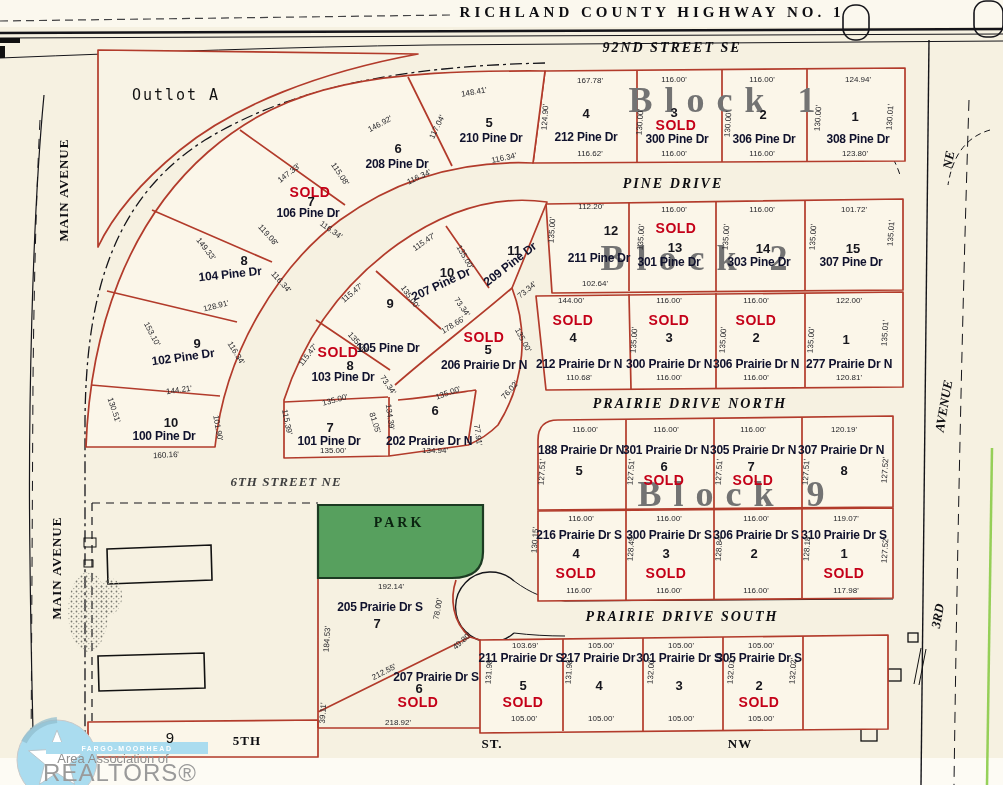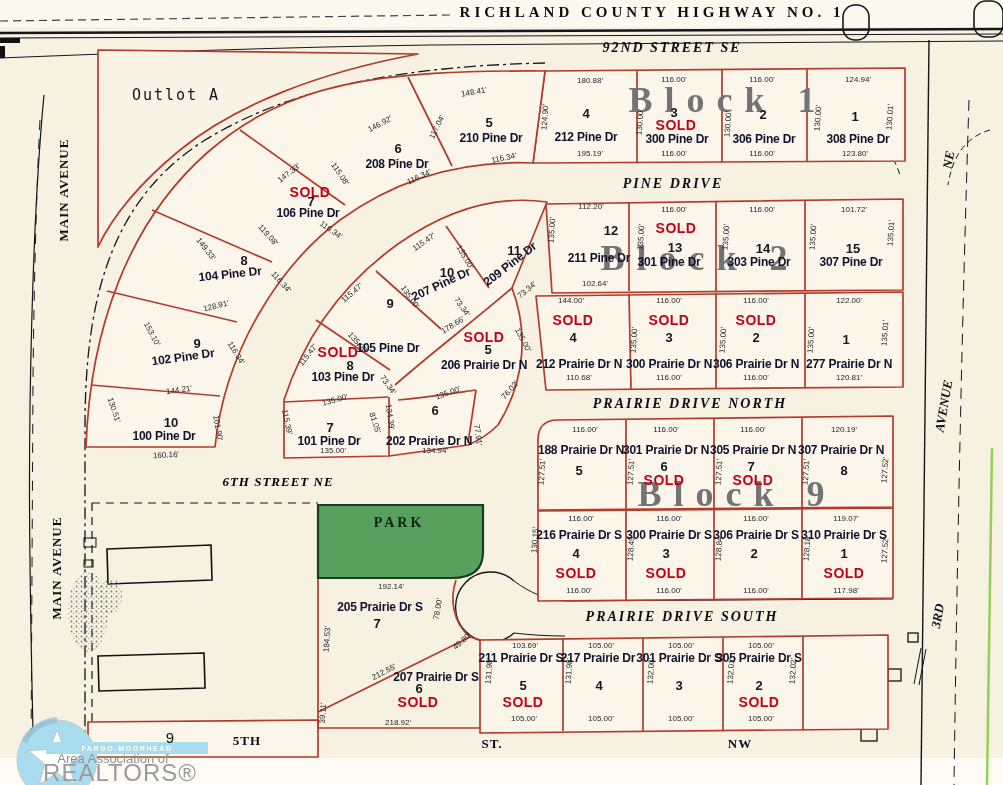--- a/index.html
+++ b/index.html
@@ -10,21 +10,21 @@
   .lbl{position:absolute;white-space:nowrap;line-height:1;}
   .dim{font:8px "Liberation Sans",sans-serif;color:#26262b;}
   .num{font:bold 13px "Liberation Sans",sans-serif;color:#16161d;}
   .num9{font:15px "Liberation Sans",sans-serif;color:#111;}
   .addr{font:bold 12px "Liberation Sans",sans-serif;color:#10122d;letter-spacing:-0.2px;}
   .sold{font:bold 14px "Liberation Sans",sans-serif;color:#c40018;letter-spacing:.5px;}
   .block{font:600 36px "Liberation Serif",serif;color:#737373;letter-spacing:12px;}
   .road{font:bold 15px "Liberation Serif",serif;letter-spacing:4px;color:#0e0e12;}
   .road2{font:bold 13px "Liberation Serif",serif;letter-spacing:1px;color:#0e0e12;}
   .roadi{font:bold italic 14px "Liberation Serif",serif;letter-spacing:2px;color:#0e0e12;}
-  .roadi2{font:bold italic 13px "Liberation Serif",serif;letter-spacing:1px;color:#000000;}
+  .roadi2{font:bold italic 13px "Liberation Serif",serif;letter-spacing:1px;color:#404040;margin-left:8px;}
   .vroad{font:bold 13px "Liberation Serif",serif;letter-spacing:1px;color:#0e0e12;}
   .vroadi{font:bold italic 13px "Liberation Serif",serif;color:#0e0e12;}
   .outlot{font:15px "DejaVu Sans Mono",monospace;letter-spacing:2px;color:#111;}
   .parkl{font:bold 14px "Liberation Serif",serif;letter-spacing:3px;color:#0b2310;}
   .logo1{font:bold 7px "Liberation Sans",sans-serif;color:#ffffff;letter-spacing:1.6px;}
   .logo2{font:13px "Liberation Sans",sans-serif;color:#8f8f8f;}
   .logo3{font:24px "Liberation Sans",sans-serif;color:#9a9a9a;letter-spacing:1px;}
 </style>
 </head>
 <body>
@@ -138,22 +138,22 @@
       <div class="lbl road2" style="left: 492px; top: 744px; transform: translate(-50%, -50%);">ST.</div>
       <div class="lbl road2" style="left: 740px; top: 744px; transform: translate(-50%, -50%);">NW</div>
       <div class="lbl outlot" style="left: 176px; top: 95px; transform: translate(-50%, -50%);">Outlot A</div>
       <div class="lbl parkl" style="left: 399px; top: 523px; transform: translate(-50%, -50%);">PARK</div>
       <div class="lbl num9" style="left: 170px; top: 737px; transform: translate(-50%, -50%);">9</div>
       <div class="lbl block" style="left: 728px; top: 100px; transform: translate(-50%, -50%);">Block 1</div>
       <div class="lbl block" style="left: 700px; top: 258px; transform: translate(-50%, -50%);">Block 2</div>
       <div class="lbl block" style="left: 737px; top: 494px; transform: translate(-50%, -50%);">Block 9</div>
       <div class="lbl num" style="left: 586px; top: 113px; transform: translate(-50%, -50%);">4</div>
       <div class="lbl addr" style="left: 586px; top: 137px; transform: translate(-50%, -50%);">212 Pine Dr</div>
-      <div class="lbl dim" style="left: 590px; top: 80px; transform: translate(-50%, -50%);">180.88'</div>
-      <div class="lbl dim" style="left: 590px; top: 153px; transform: translate(-50%, -50%);">195.19'</div>
+      <div class="lbl dim" style="left: 590px; top: 80px; transform: translate(-50%, -50%);">167.78'</div>
+      <div class="lbl dim" style="left: 590px; top: 153px; transform: translate(-50%, -50%);">116.62'</div>
       <div class="lbl dim" style="left: 545px; top: 117px; transform: translate(-50%, -50%) rotate(-86deg);">124.90'</div>
       <div class="lbl num" style="left: 674px; top: 112px; transform: translate(-50%, -50%);">3</div>
       <div class="lbl sold" style="left: 676px; top: 125px; transform: translate(-50%, -50%);">SOLD</div>
       <div class="lbl addr" style="left: 677px; top: 139px; transform: translate(-50%, -50%);">300 Pine Dr</div>
       <div class="lbl dim" style="left: 674px; top: 79px; transform: translate(-50%, -50%);">116.00'</div>
       <div class="lbl dim" style="left: 674px; top: 153px; transform: translate(-50%, -50%);">116.00'</div>
       <div class="lbl dim" style="left: 640px; top: 122px; transform: translate(-50%, -50%) rotate(-86deg);">130.00'</div>
       <div class="lbl num" style="left: 763px; top: 114px; transform: translate(-50%, -50%);">2</div>
       <div class="lbl addr" style="left: 764px; top: 139px; transform: translate(-50%, -50%); text-align: right;">306 Pine Dr</div>
       <div class="lbl dim" style="left: 762px; top: 79px; transform: translate(-50%, -50%);">116.00'</div>

